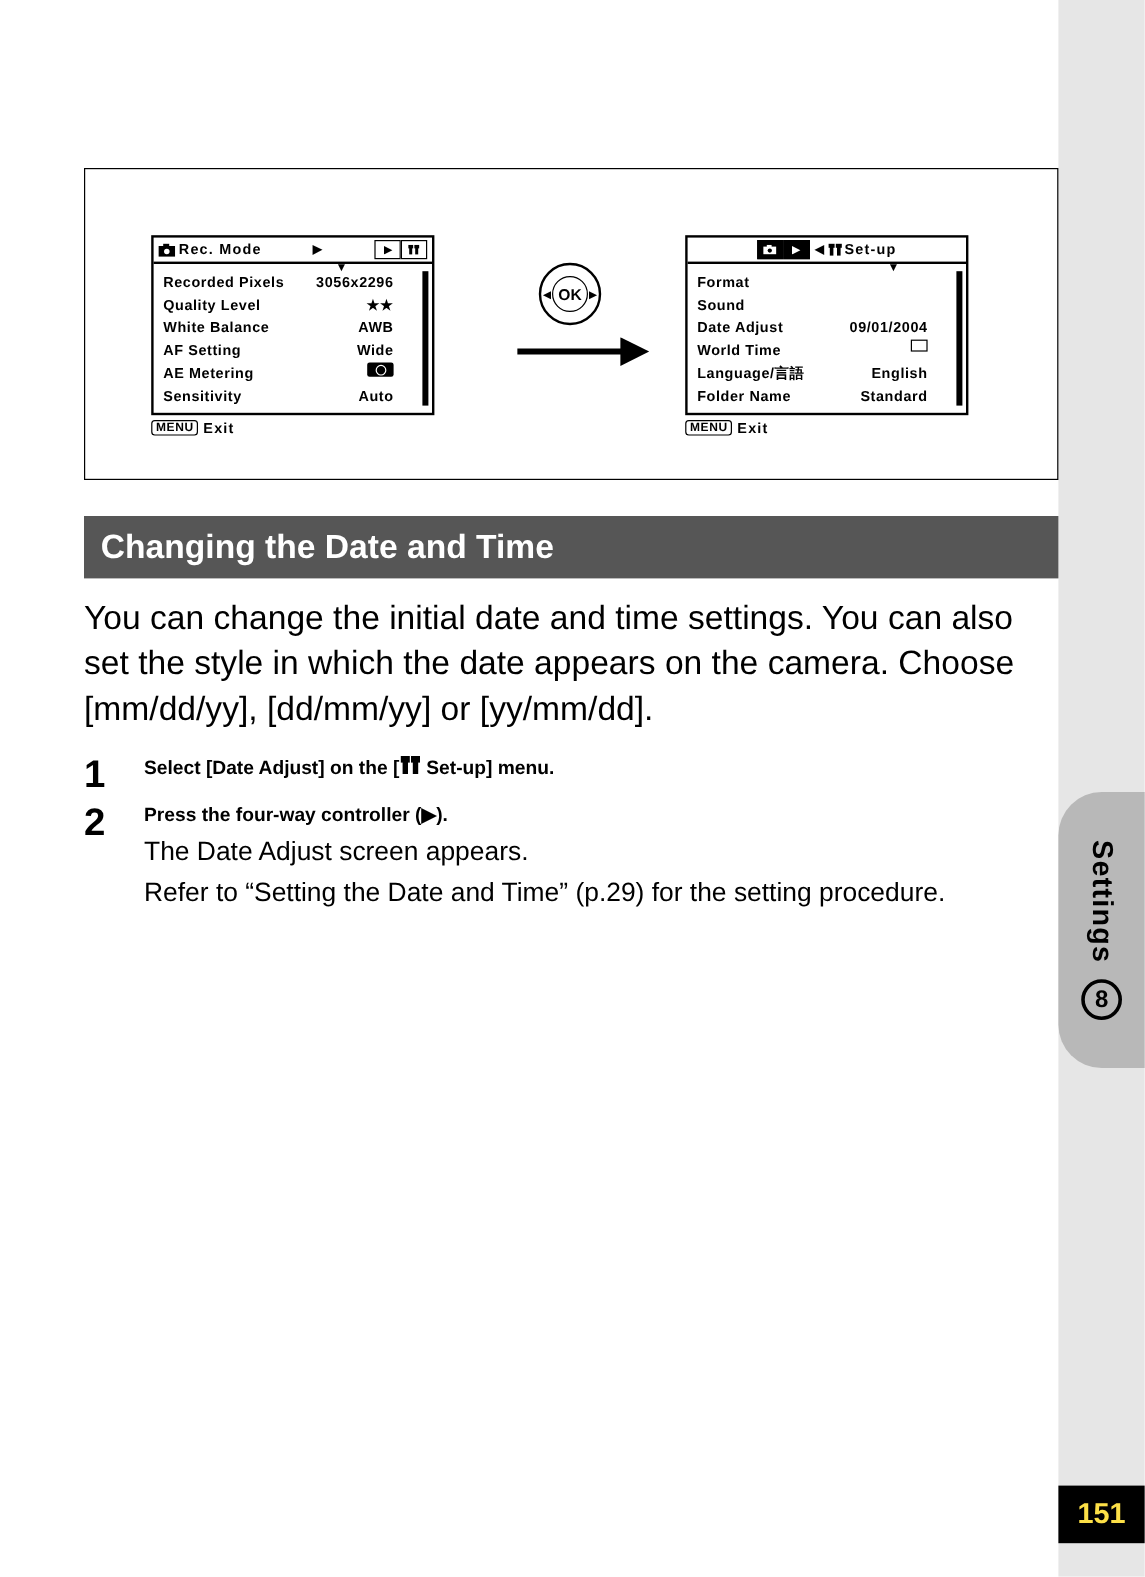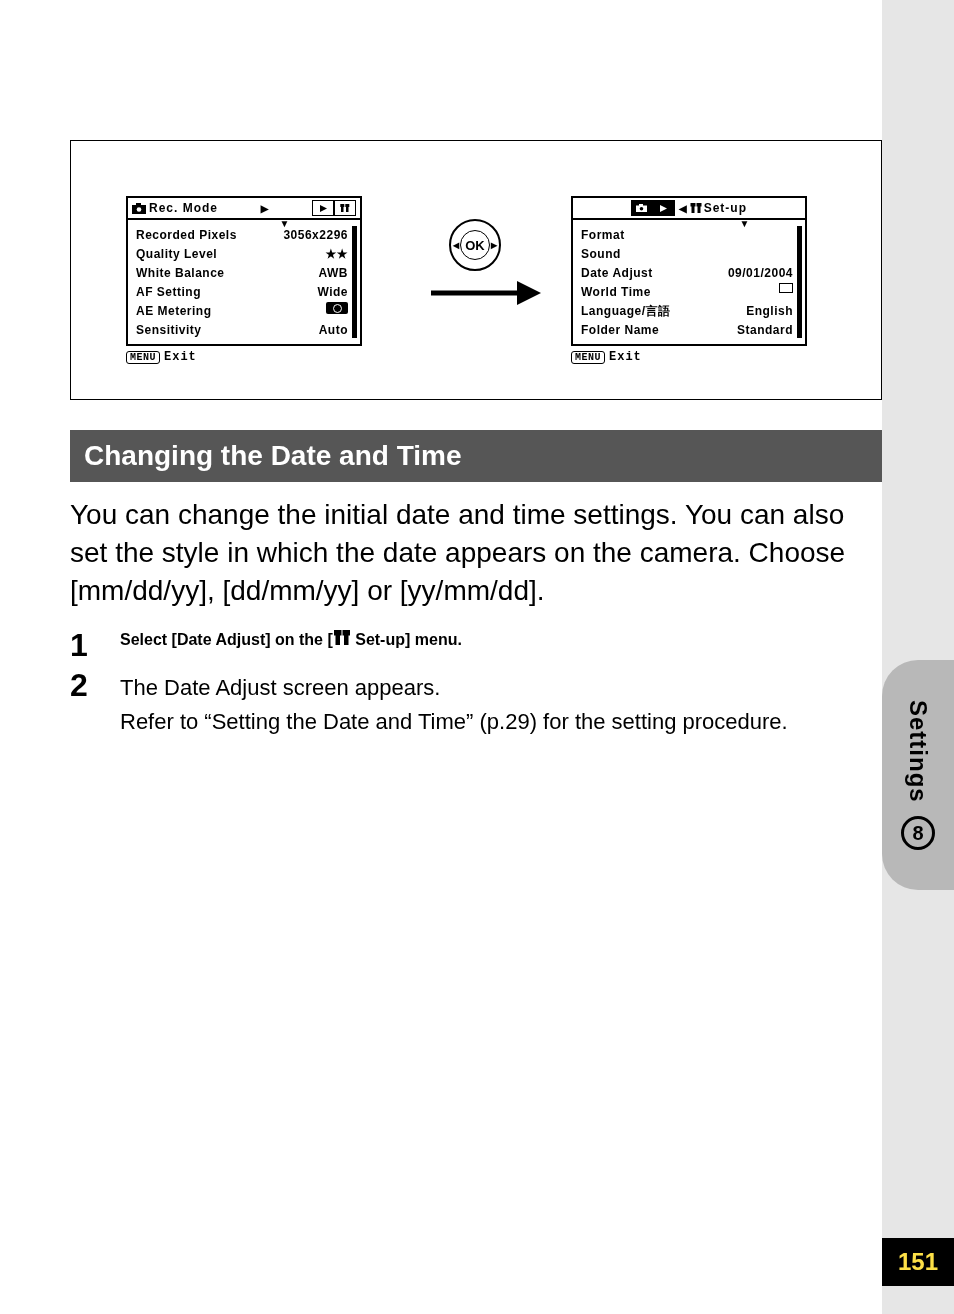--- a/index.html
+++ b/index.html
@@ -17,23 +17,23 @@
   .lcd-right { left: 500px; top: 55px; width: 236px; height: 178px; }
   .lcd-frame { border: 2px solid #000; position: relative; width: 100%; }
   .lcd-head { height: 20px; display: flex; align-items: center; font-size: 12px; font-weight: bold; letter-spacing: 1px; padding: 0 4px; position: relative; justify-content: center; }
   .lcd-head .tab-group { display: flex; margin-left: auto; gap: 0; }
   .lcd-head .mtab { width: 22px; height: 16px; border: 1.5px solid #000; display: flex; align-items: center; justify-content: center; font-size: 10px; background:#fff; }
   .lcd-head .mtab.sel { background:#000; color:#fff; }
   .lcd-head .mtab svg { display:block; }
   .lcd-head .head-cam { margin-right:3px; }
   .lcd-body { border-top: 2px solid #000; position: relative; padding: 6px 8px 4px 8px; font-size: 12px; font-weight: bold; letter-spacing: 0.5px; }
   .lcd-scroll { position: absolute; right: 3px; top: 6px; bottom: 6px; width: 5px; background: #000; }
-  .lcd-row { display: flex; justify-content: space-between; line-height: 19px; padding-right: 4px; }
+  .lcd-row { display: flex; justify-content: space-between; line-height: 19px; padding-right: 24px; }
   .tri-down { position: absolute; font-size: 10px; line-height: 1; }
-  .lcd-foot { display: flex; align-items: flex-end; gap: 4px; font-size: 12px; font-weight: bold; letter-spacing: 1px; margin-top:4px;font-family:Liberation Mono, monospace; }
+  .lcd-foot { display: flex; align-items: flex-start; gap: 4px; font-size: 12px; font-weight: bold; letter-spacing: 1px; margin-top:4px; }
   .menu-chip { border: 1.3px solid #000; border-radius: 3px; font-size: 10px; padding: 0 3px; font-weight: bold; letter-spacing: 0.5px; }
   .ok-btn { position: absolute; left: 378px; top: 78px; width: 52px; height: 52px; border: 2px solid #000; border-radius: 50%; display: flex; align-items: center; justify-content: center; font-size: 13px; font-weight: bold; }
   .ok-btn .arrs { position:absolute; inset:0; }
   .ok-btn .arrs span { position:absolute; font-size:12px; }
   .big-arrow { position: absolute; left: 360px; top: 140px; }
   .heading-bar { background: #565656; color: #fff; font-size: 28px; font-weight: bold; padding: 10px 14px; margin-bottom: 14px; }
   .para { font-size: 28px; line-height: 1.35; margin-bottom: 20px; }
   .steps { list-style: none; }
   .steps li { display: flex; gap: 22px; margin-bottom: 8px; align-items: flex-start; }
   .steps .num { font-size: 32px; font-weight: bold; line-height: 1; min-width: 28px; }
@@ -212,20 +212,21 @@
                 <rect x="11" y="2" width="4.5" height="14" fill="#000"></rect>
                 <rect x="1" y="1" width="7.5" height="5.5" fill="#000"></rect>
                 <rect x="9.5" y="1" width="7.5" height="5.5" fill="#000"></rect>
               </svg><span> Set-up] menu.</span>
           </div>
         </div>
       </li>
       <li>
         <span class="num">2</span>
         <div class="step-body">
+          <div class="step-title">Press the four-way controller (▶).</div>
           <div class="step-sub">The Date Adjust screen appears.</div>
           <div class="step-sub">Refer to “Setting the Date and Time” (p.29) for the setting procedure.</div>
         </div>
       </li>
     </ol>
 
   </div>
 </div>
 
 </body></html>

